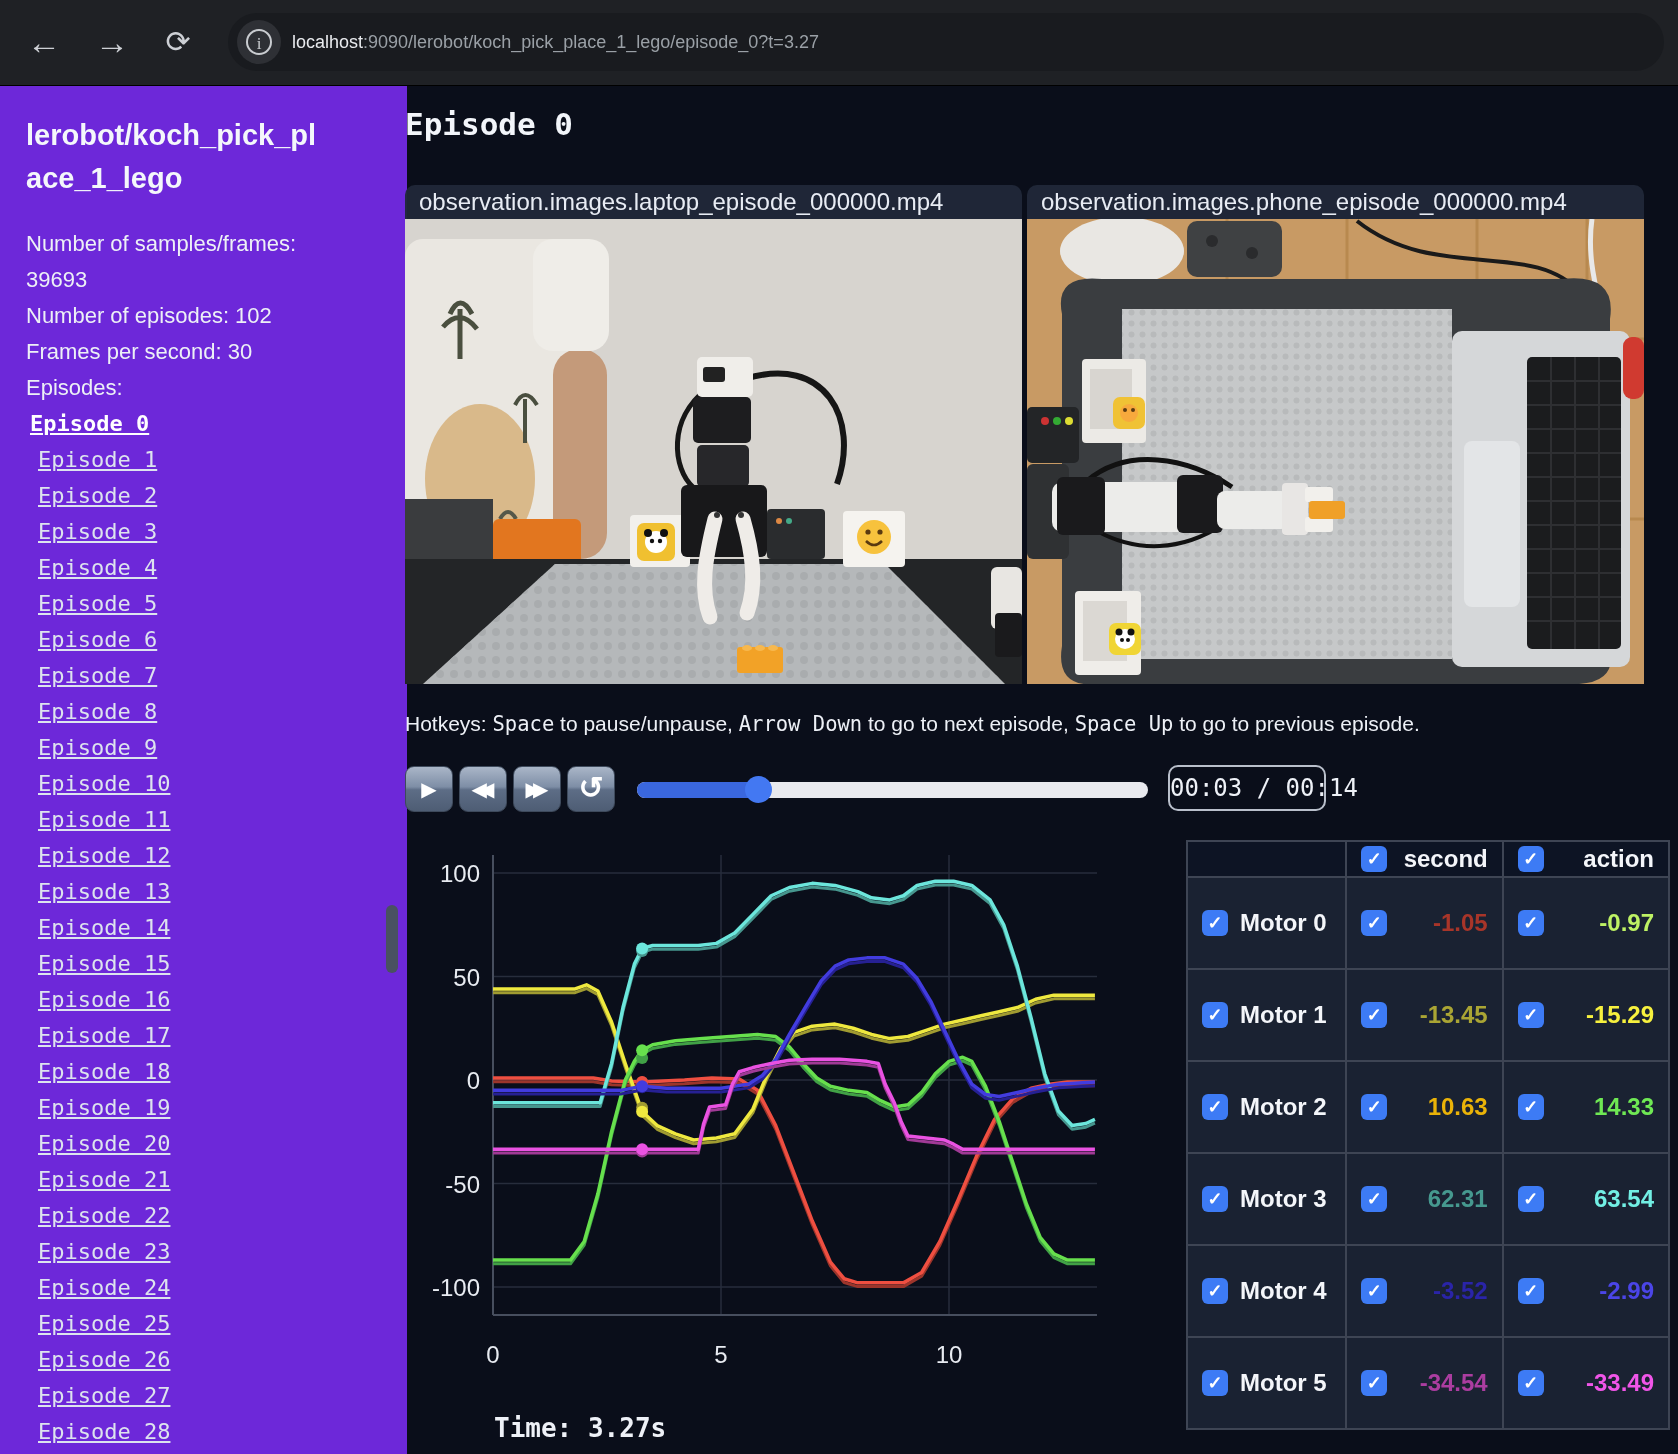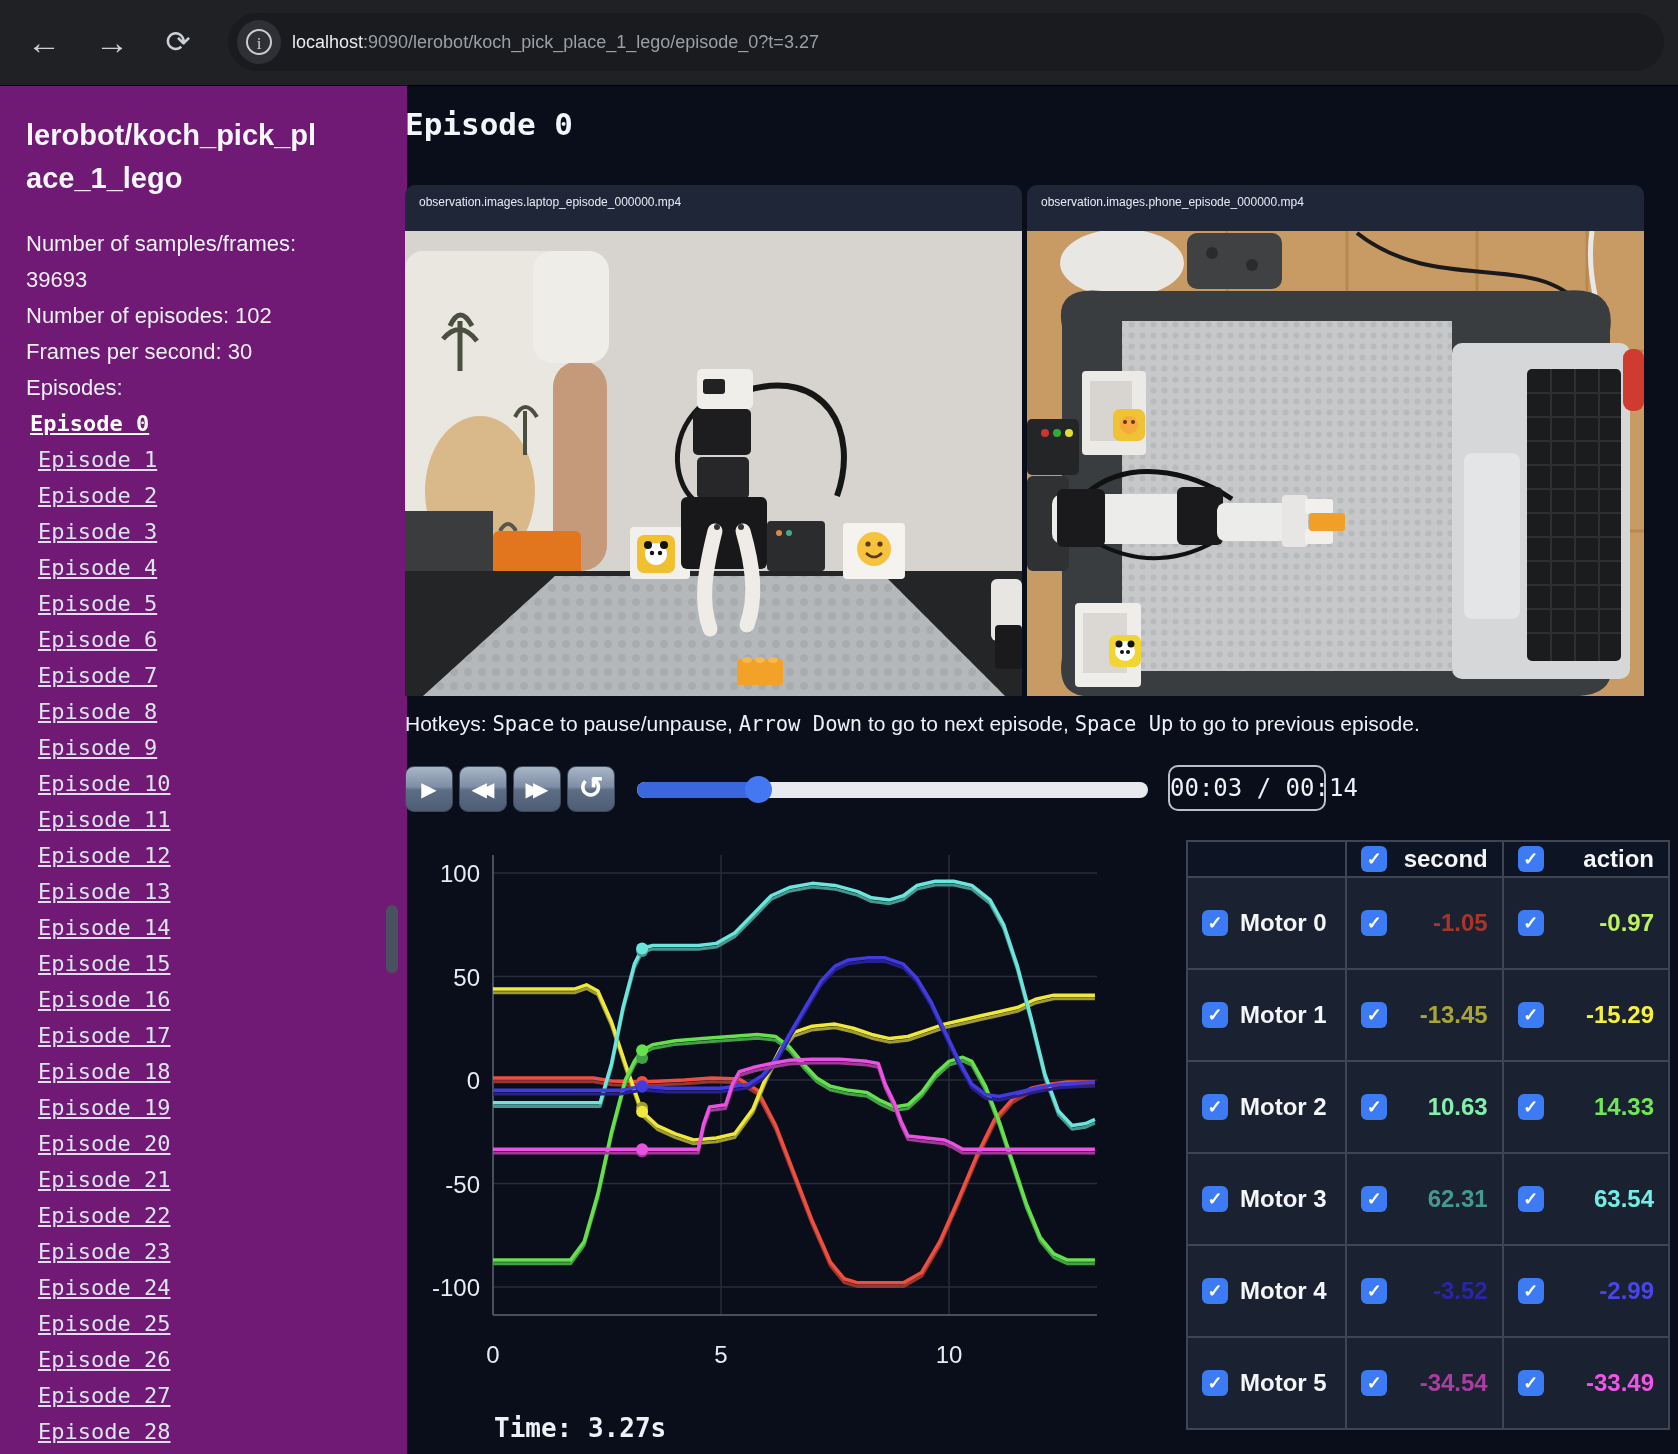--- a/index.html
+++ b/index.html
@@ -11,32 +11,32 @@
   .nav-icon { position:absolute; top:18px; width:48px; height:48px; color:#cdd0d5; font-size:34px; line-height:48px; text-align:center; cursor:pointer; }
   .addr { position:absolute; left:228px; top:13px; width:1436px; height:58px; border-radius:29px; background:#191b1f; }
   .info-wrap { position:absolute; left:9px; top:7px; width:44px; height:44px; border-radius:50%; background:#2e3035; }
   .info-i { position:absolute; left:9px; top:9px; width:26px; height:26px; border-radius:50%; border:2.5px solid #c9ccd0;
             color:#c9ccd0; font-size:17px; line-height:25px; text-align:center; font-family:"Liberation Serif", serif; }
   .url { position:absolute; left:64px; top:0; height:58px; line-height:58px; font-size:18px; white-space:nowrap; }
   .url .host { color:#e9ebee; }
   .url .rest { color:#9aa0a6; }
 
   
-  .sidebar { position:absolute; left:0; top:86px; width:407px; height:1368px; background:#701a75; overflow:hidden; }
+  .sidebar { position:absolute; left:0; top:86px; width:407px; height:1368px; background:#6d28d9; overflow:hidden; }
   .sb-title { position:absolute; left:26px; top:28px; width:300px; font-size:29px; line-height:43px; font-weight:bold; color:#f4f7fb; word-break:break-all; }
   .sb-meta  { position:absolute; left:26px; top:140px; width:302px; font-size:22px; line-height:36px; color:#edf0f6; }
   .ep-list  { position:absolute; left:38px; top:320px; font-family:"DejaVu Sans Mono", monospace; font-size:22px; line-height:36px; }
   .ep-list .ep { color:#dde3ee; text-decoration:underline; cursor:pointer; white-space:nowrap; }
   .ep-list .ep.active { color:#ffffff; font-weight:bold; margin-left:-8px; }
   .scroll-thumb { position:absolute; left:386px; top:905px; width:12px; height:68px; border-radius:6px; background:#495161; }
 
   
   .heading { position:absolute; left:405px; top:106px; font-family:"DejaVu Sans Mono", monospace; font-weight:bold; font-size:31px; color:#f2f5fa; }
   .vpanel { position:absolute; top:185px; width:617px; }
-  .vheader { height:46px; background:rgba(33,40,57,.95); border-radius:10px 10px 0 0; font-size:12px; line-height:34px; padding-left:14px; color:#e8ecf4; white-space:nowrap; overflow:hidden; }
+  .vheader { height:34px; background:rgba(33,40,57,.95); border-radius:10px 10px 0 0; font-size:24px; line-height:34px; padding-left:14px; color:#e8ecf4; white-space:nowrap; overflow:hidden; }
   .vbody { height:465px; background:#06070c; overflow:hidden; }
   .vbody svg { display:block; }
 
   .hotkeys { position:absolute; left:405px; top:712px; font-size:21px; color:#edf0f6; }
   .hotkeys .mono { font-family:"DejaVu Sans Mono", monospace; font-size:20.5px; }
 
   .pbtn { position:absolute; top:766px; width:48px; height:46px; border-radius:9px; border:1px solid #3e4a5c; cursor:pointer;
           background:linear-gradient(180deg,#aab6c8 0%,#7e8ea6 45%,#5d6d86 52%,#4e5d74 100%);
           color:#fff; text-align:center; line-height:44px; font-size:20px; }
   .pbtn .tight { letter-spacing:-8px; margin-right:8px; }
@@ -366,21 +366,21 @@
         <span class="val" style="color: rgb(247, 241, 62);">-15.29</span>
       </div>
     </div>
     <div class="mrow body">
       <div class="mcell c0">
         <span class="cb">✓</span>
         <span class="lbl">Motor 2</span>
       </div>
       <div class="mcell c1">
         <span class="cb">✓</span>
-        <span class="val" style="color: #86efac;">10.63</span>
+        <span class="val" style="color: #eab308;">10.63</span>
       </div>
       <div class="mcell c2">
         <span class="cb">✓</span>
         <span class="val" style="color: rgb(111, 232, 84);">14.33</span>
       </div>
     </div>
     <div class="mrow body">
       <div class="mcell c0">
         <span class="cb">✓</span>
         <span class="lbl">Motor 3</span>

